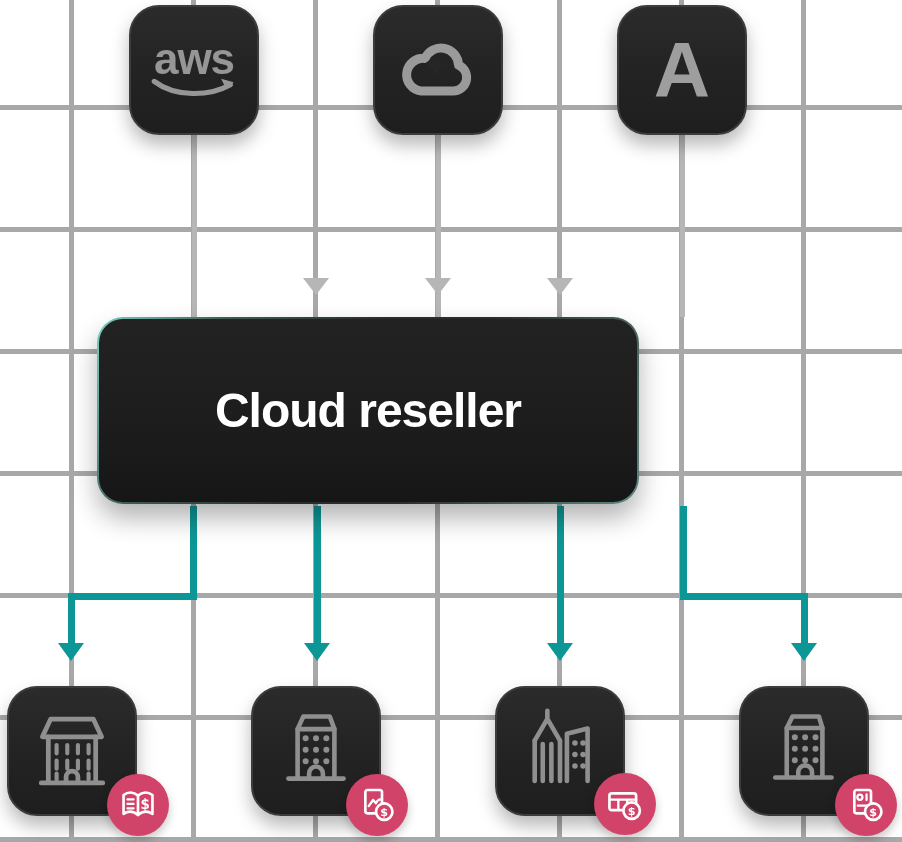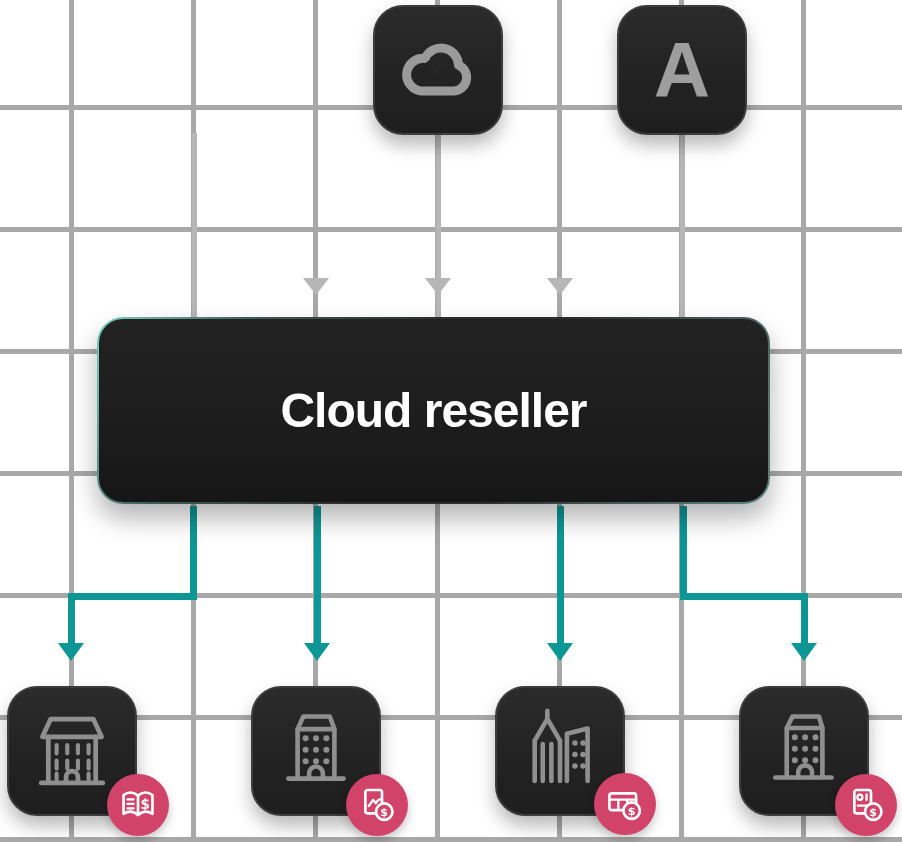--- a/index.html
+++ b/index.html
@@ -31,21 +31,21 @@
     display:flex;align-items:center;justify-content:center;flex-direction:column;
   }
   .tile.top{top:5px;}
   .tile.bottom{top:686px;}
   
   .aws-wrap{display:flex;flex-direction:column;align-items:center;color:var(--logo-gray,#969696);}
   .aws-text{font-size:44px;font-weight:bold;letter-spacing:-1px;line-height:.85;color:var(--logo-gray,#969696);}
   .azure-a{font-size:78px;font-weight:bold;color:#9e9e9e;line-height:1;}
   
   .box-border{
-    position:absolute;left:97px;top:317px;width:673px;height:187px;z-index:2;
+    position:absolute;left:97px;top:317px;width:542px;height:187px;z-index:2;
     border-radius:26px;padding:2px;box-sizing:border-box;
     background:linear-gradient(118deg,var(--mint,#79d6c4) 0%,#3d5a54 20%,#2c2c2c 45%,#2c2c2c 62%,#5d8680 100%);
     box-shadow:0 14px 26px rgba(0,0,0,.30);
   }
   .box-inner{
     width:100%;height:100%;border-radius:24px;box-sizing:border-box;
     background:linear-gradient(180deg,#222 0%,var(--box,#1d1d1d) 55%,#161616 100%);
     display:flex;align-items:center;justify-content:center;
   }
   .box-label{color:var(--box-text,#ffffff);font-size:48px;font-weight:bold;letter-spacing:-1px;}
@@ -82,20 +82,29 @@
   <div class="gh" style="top:715px"></div>
   <div class="gh" style="top:837px"></div>
 
   <div class="stem" style="left:191.5px"></div>
   <div class="stem" style="left:435.5px"></div>
   <div class="stem" style="left:679.5px"></div>
   <div class="garrow" style="left:303px"></div>
   <div class="garrow" style="left:425px"></div>
   <div class="garrow" style="left:547px"></div>
 
+  <div class="tile top" style="left:129px">
+    <div class="aws-wrap">
+      <div class="aws-text">aws</div>
+      <svg viewBox="0 0 104 26" width="88" height="22">
+        <path d="M5 4 C 30 23, 70 22, 95 8" fill="none" stroke="currentColor" stroke-width="6" stroke-linecap="round"></path>
+        <path d="M99 5 L84 1 L90 13 Z" fill="currentColor"></path>
+      </svg>
+    </div>
+  </div>
 
   <div class="tile top" style="left:373px">
     <svg class="gcloud" viewBox="0 0 84 66" width="84" height="66">
       <path d="M25 54 H57 A13.5 13.5 0 0 0 62.5 28.1 A17.5 17.5 0 0 0 29 21.5 A13.5 13.5 0 0 0 25 54 Z"></path>
       <path d="M30 26 C 35 21 43 21 47 27 L 39.5 38 C 36.5 31.5 33.5 28.5 30 26 Z" fill="#262626" stroke="none"></path>
     </svg>
   </div>
 
   <div class="tile top" style="left:617px">
     <div class="azure-a">A</div>

